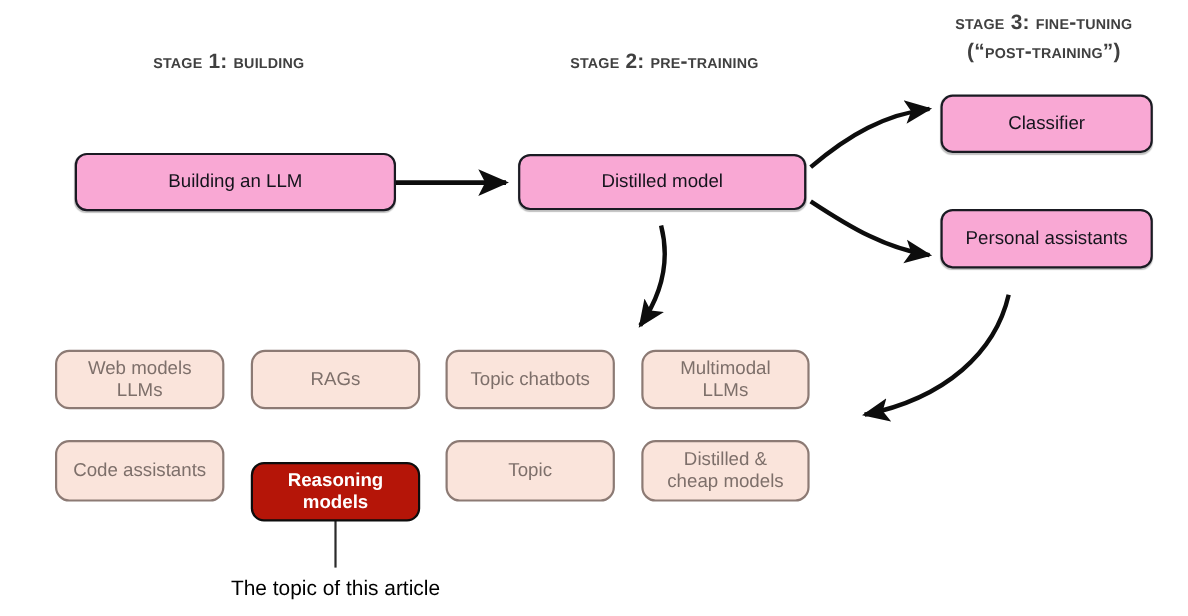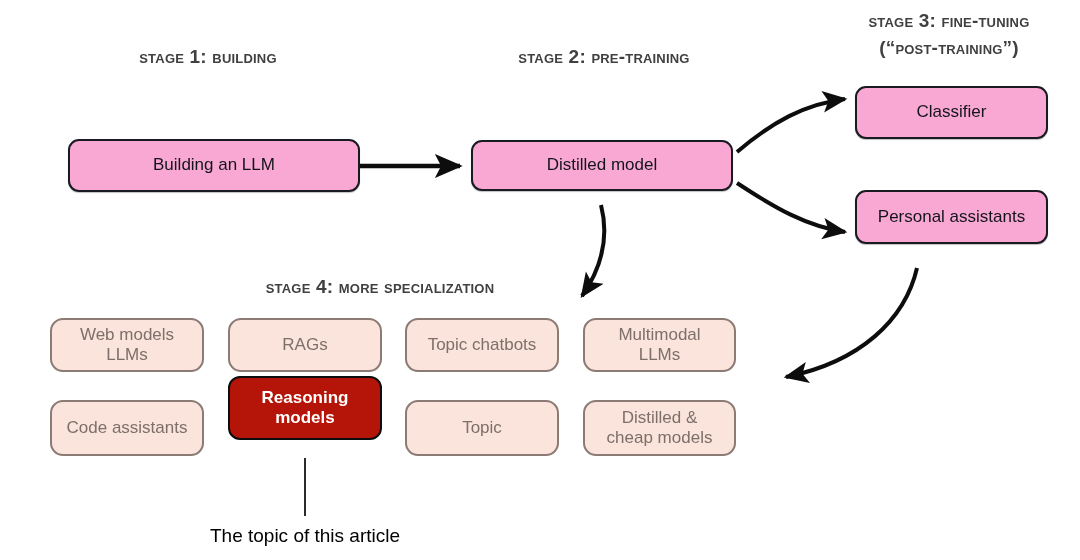--- a/index.html
+++ b/index.html
@@ -112,43 +112,42 @@
     <line x1="305" y1="458" x2="305" y2="516" stroke="#2b2b2b" stroke-width="2"></line>
   </svg>
 
   <div class="stage-label" style="left:58px; top:44px; width:300px;">Stage 1: Building</div>
 
   <div class="stage-label" style="left:450px; top:44px; width:308px;">Stage 2: Pre-training</div>
 
   <div class="stage-label" style="left:818px; top:8px; width:262px;">Stage 3: Fine-tuning
 (“Post-Training”)</div>
 
-  <div class="stage-label" style="left:200px; top:274px; width:360px;">Stage 4: More Specialization</div>
 
   <div class="node node-blue" style="left:68px; top:139px; width:292px; height:53px;">Building an LLM</div>
 
   <div class="node node-blue" style="left:471px; top:140px; width:262px; height:51px;">Distilled model</div>
 
   <div class="node node-blue" style="left:855px; top:86px; width:193px; height:53px;">Classifier</div>
 
   <div class="node node-blue" style="left:855px; top:190px; width:193px; height:54px;">Personal assistants</div>
 
   <div class="node node-pink" style="left:50px; top:318px; width:154px; height:54px;">Web models
 LLMs</div>
 
   <div class="node node-pink" style="left:228px; top:318px; width:154px; height:54px;">RAGs</div>
 
-  <div class="node node-pink" style="left:405px; top:318px; width:154px; height:54px;">Topic chatbots</div>
+  <div class="node node-pink" style="left:405px; top:318px; width:154px; height:54px;border-radius:12px;">Topic chatbots</div>
 
   <div class="node node-pink" style="left:583px; top:318px; width:153px; height:54px;">Multimodal
 LLMs</div>
 
   <div class="node node-pink" style="left:50px; top:400px; width:154px; height:56px;">Code assistants</div>
 
-  <div class="node node-red" style="left:228px; top:376px; width:154px; height:64px;">Reasoning
+  <div class="node node-red" style="left:228px; top:420px; width:154px; height:54px;">Reasoning
 models</div>
 
   <div class="node node-pink" style="left:405px; top:400px; width:154px; height:56px;">Topic</div>
 
   <div class="node node-pink" style="left:583px; top:400px; width:153px; height:56px;">Distilled &amp;
 cheap models</div>
 
   <div class="caption" style="left:155px; top:525px; width:300px;text-align:center;">The topic of this article</div>
 
 </div>

